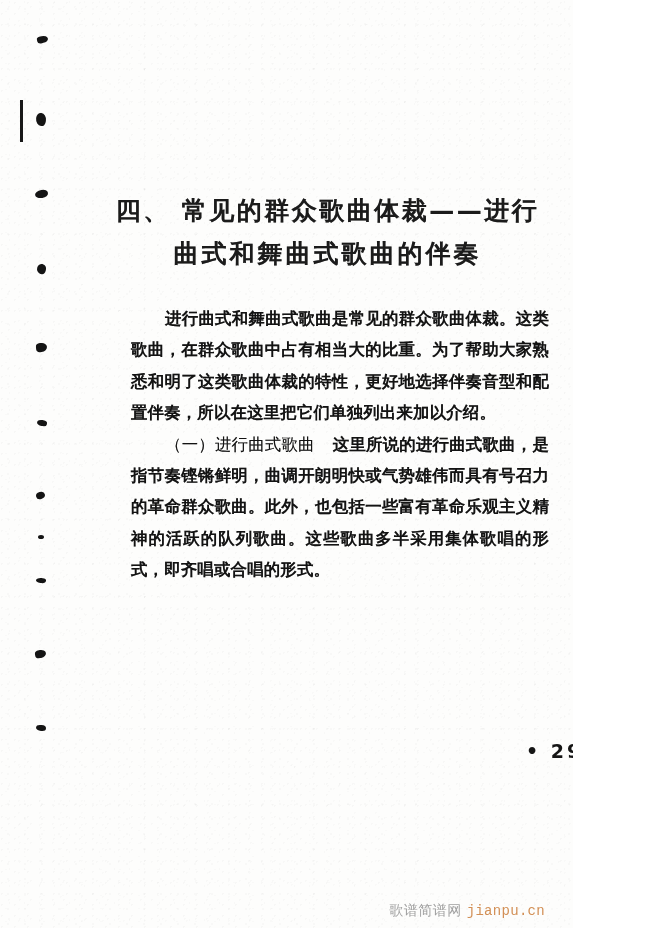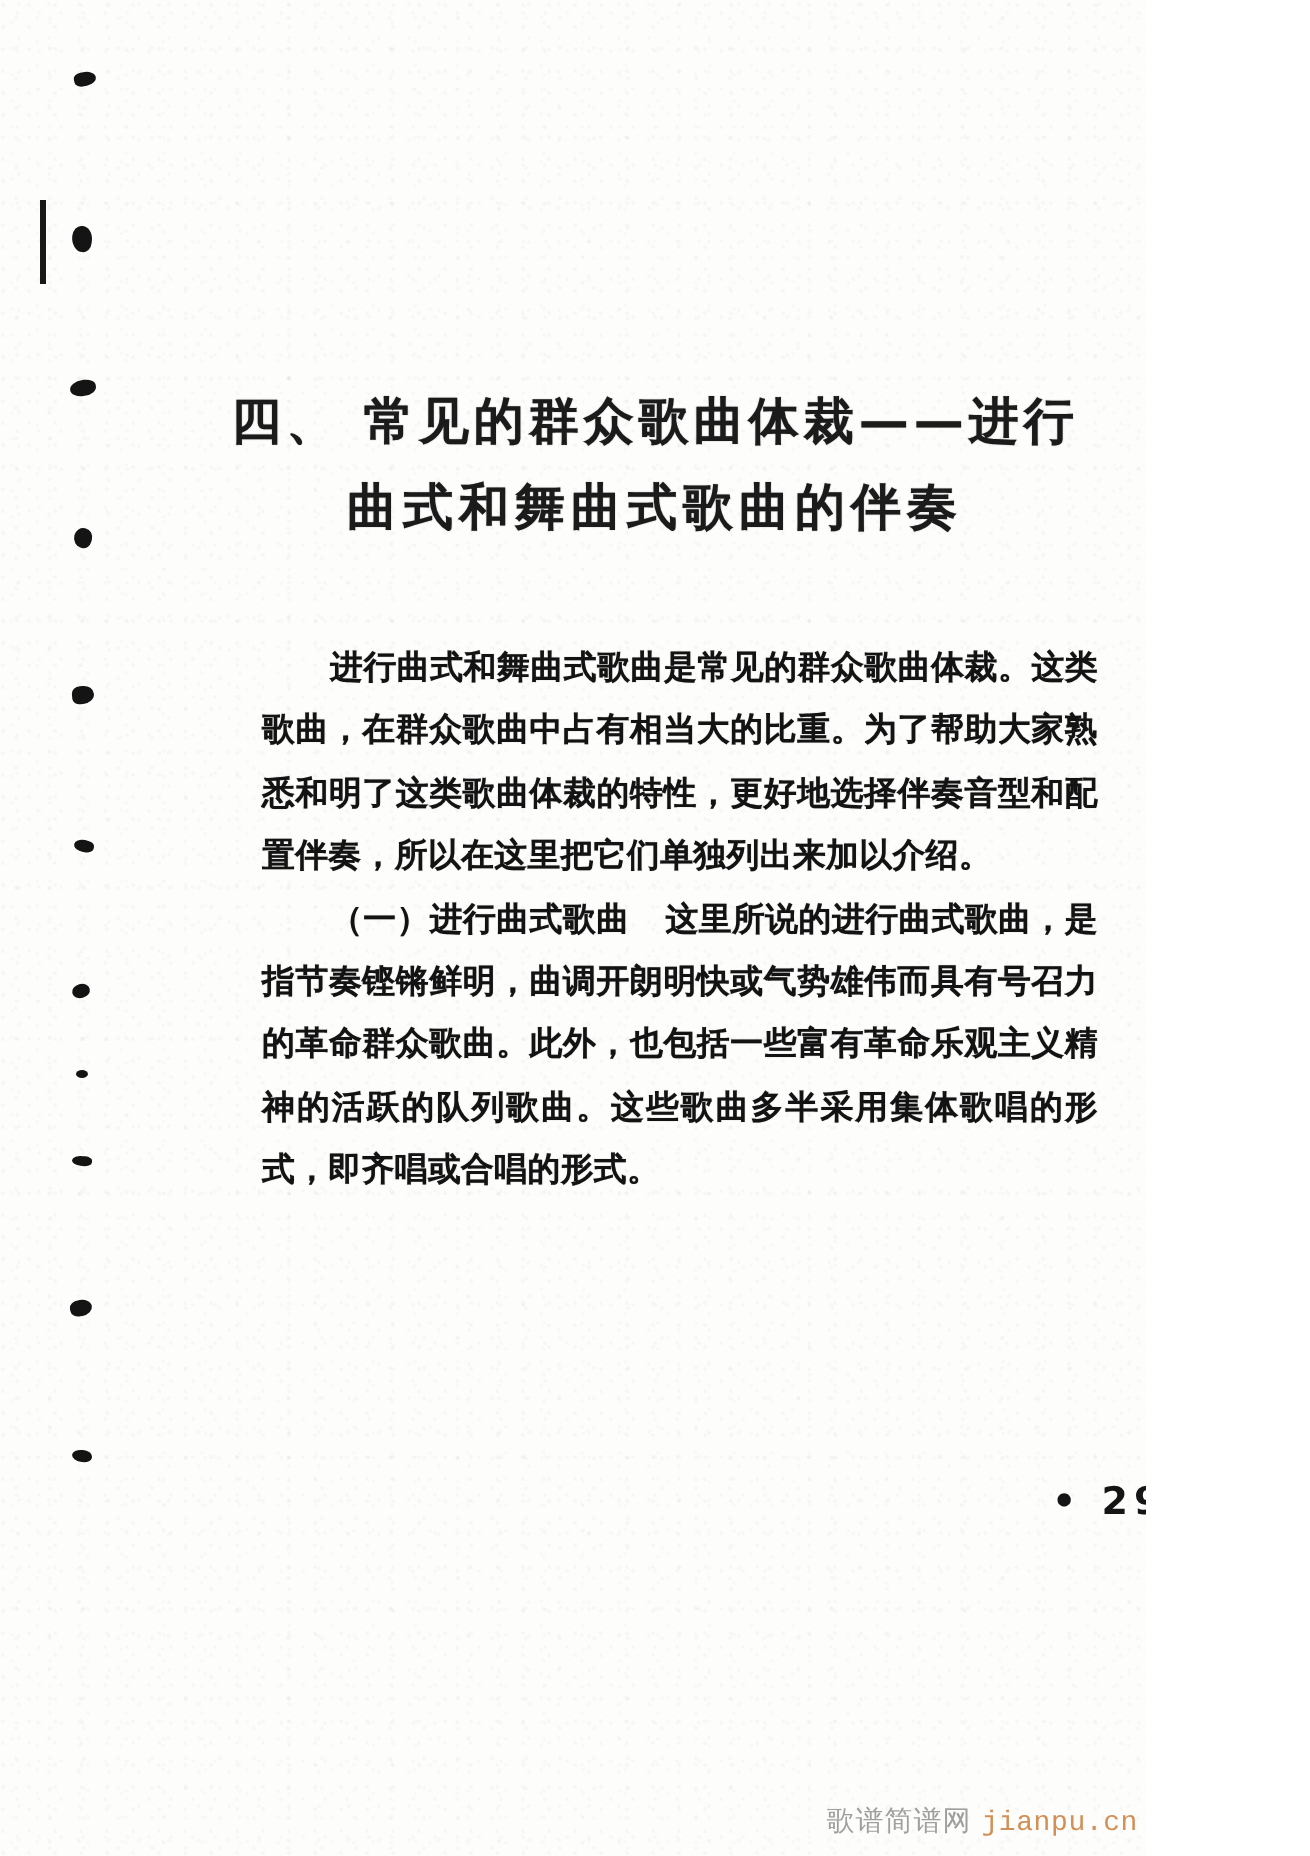--- a/index.html
+++ b/index.html
@@ -69,42 +69,42 @@
     text-shadow: 0 0 0.6px rgba(0,0,0,0.45);
   }
   .title-line.second {
     letter-spacing: 3px;
   }
 
   
   .body-block {
     position: absolute;
     left: 131px;
-    top: 318px;
+    top: 303px;
     width: 418px;
   }
   .para {
     font-family: "DejaVu Sans", "Liberation Sans", sans-serif;
     font-size: 16.4px;
     font-weight: 700;
     color: #131313;
     line-height: 31.4px;
     text-align: justify;
     text-align-last: left;
     text-justify: inter-character;
     letter-spacing: 0.2px;
     margin: 0;
     text-indent: 34px;
     text-shadow: 0 0 0.5px rgba(0,0,0,0.40);
   }
   .para + .para {
     margin-top: 0px;
   }
   .para .lead {
-    font-weight: 700;
+    font-weight: 400;
   }
   .para .gap {
     display: inline-block;
     width: 18px;
   }
 
   
   .page-number {
     position: absolute;
     left: 0;
@@ -116,21 +116,21 @@
     font-family: "DejaVu Sans", "Liberation Sans", sans-serif;
     font-size: 19px;
     font-weight: 700;
     color: #151515;
     letter-spacing: 3px;
   }
 
   
   .watermark {
     position: absolute;
-    right: 4px;
+    right: 28px;
     bottom: 8px;
     display: flex;
     align-items: baseline;
     gap: 5px;
     opacity: 0.95;
   }
   .watermark .wm-cn {
     font-family: "DejaVu Sans", "Liberation Sans", sans-serif;
     font-size: 14px;
     color: #9b9b9b;

